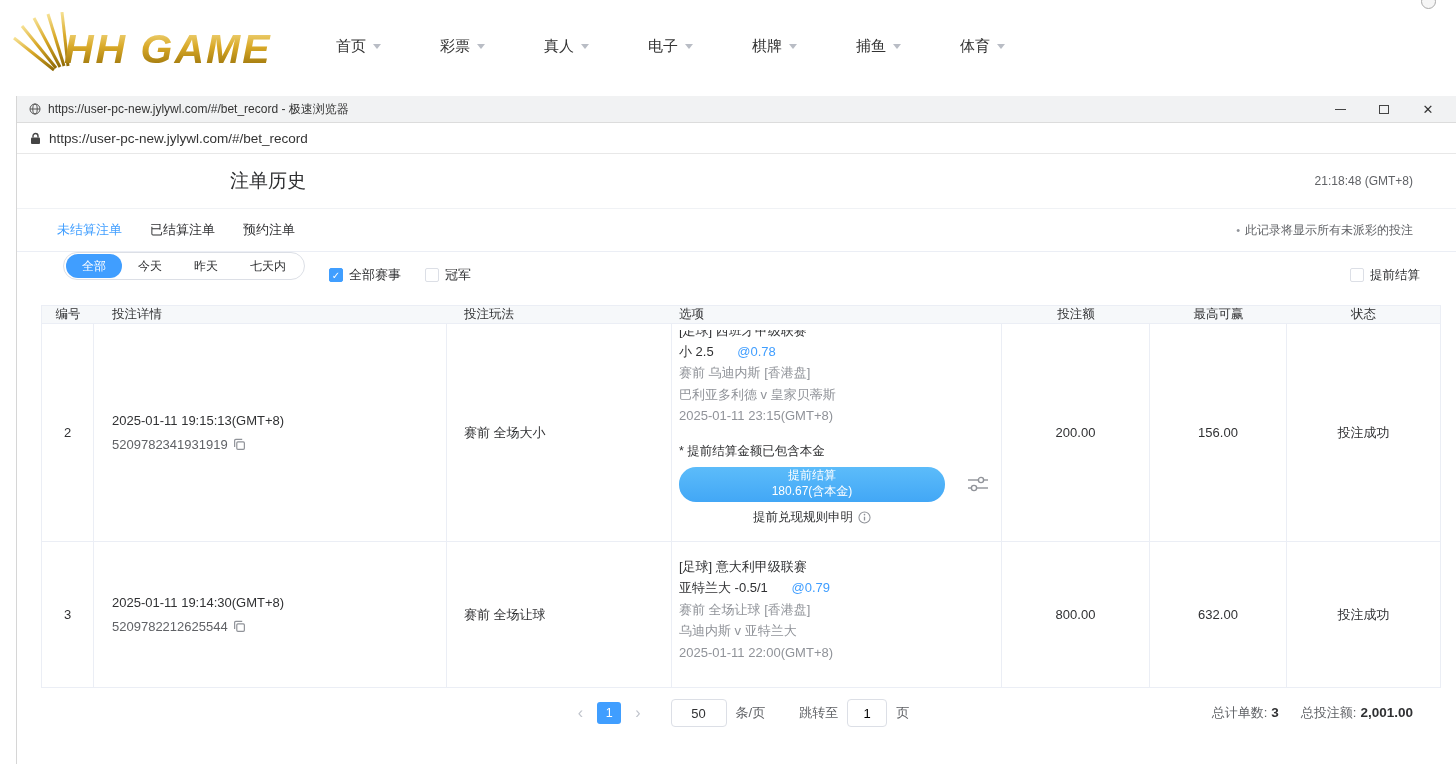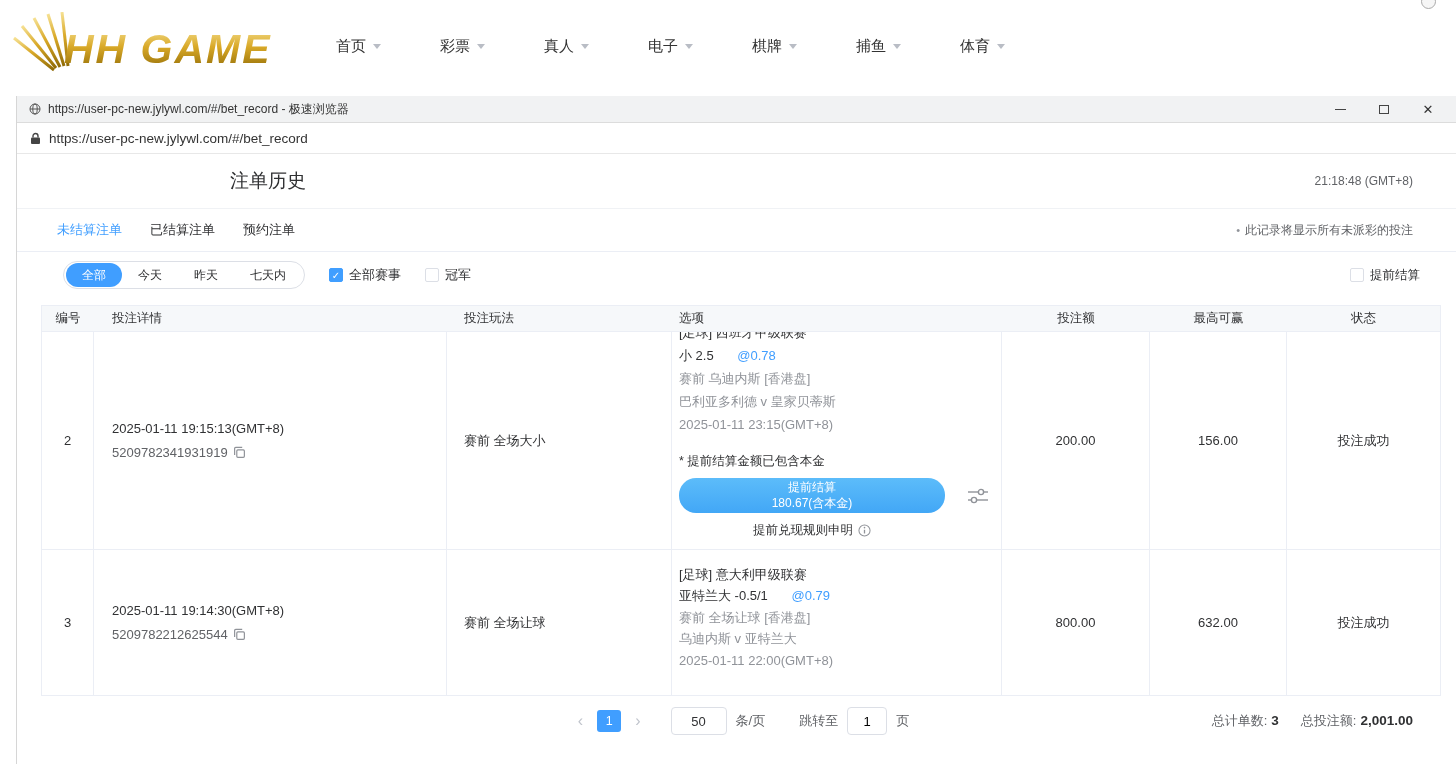--- a/index.html
+++ b/index.html
@@ -30,46 +30,46 @@
   .page-head { position:relative; height:55px; border-bottom:1px solid #f0f2f5; }
   .page-title { position:absolute; left:213px; top:50%; transform:translateY(-50%); font-size:19px; color:#303133; }
   .clock { position:absolute; right:43px; top:50%; transform:translateY(-50%); font-size:12px; color:#606266; }
 
   .tabs-row { height:43px; display:flex; align-items:center; padding:0 43px 0 40px; border-bottom:1px solid #ebeef5; }
   .tab { font-size:13px; color:#303133; margin-right:28px; cursor:pointer; }
   .tab.active { color:#409eff; }
   .tabs-note { margin-left:auto; font-size:12px; color:#606266; display:flex; align-items:center; gap:5px; }
   .tabs-note .bullet { color:#909399; font-size:11px; }
 
-  .filter-row { height:46px; display:flex; align-items:center; padding:0 36px 0 46px; }
+  .filter-row { height:46px; display:flex; padding:0 36px 0 46px; }
   .pill-group { display:flex; align-items:center; border:1px solid #dcdfe6; border-radius:15px; height:28px; padding:0 2px; }
   .pill { font-size:12px; color:#303133; padding:0 16px; height:24px; line-height:24px; border-radius:12px; cursor:pointer; }
   .pill.active { background:#409eff; color:#fff; }
   .checkbox-item { display:flex; align-items:center; gap:6px; margin-left:24px; font-size:13px; color:#303133; cursor:pointer; }
   .cbx { width:14px; height:14px; border:1px solid #dcdfe6; border-radius:2px; background:#fff; display:flex; align-items:center; justify-content:center; font-size:10px; color:#fff; }
   .cbx.checked { background:#409eff; border-color:#409eff; }
   .early-settle { margin-left:auto; display:flex; align-items:center; gap:6px; font-size:12.5px; color:#303133; cursor:pointer; }
 
   
   .bet-table { margin:7px 16px 0 24px; width:1400px; border-left:1px solid #ebeef5; border-right:1px solid #ebeef5; }
   .tgrid { display:grid; grid-template-columns:52px 353px 225px 330px 148px 137px 153px; }
-  .thead { height:27px; background:#f6f8fa; border-top:1px solid #ebeef5; border-bottom:1px solid #ebeef5; }
+  .thead { height:19px; background:#f6f8fa; border-top:1px solid #ebeef5; border-bottom:1px solid #ebeef5; }
   .th { font-size:12.5px; color:#303133; display:flex; align-items:center; }
   .th.c-no, .th.c-amount, .th.c-maxwin, .th.c-status { justify-content:center; }
   .th.c-details { padding-left:18px; } .th.c-play { padding-left:17px; } .th.c-option { padding-left:7px; }
   .trow { border-bottom:1px solid #ebeef5; background:#fff; }
   .trow.r0 { height:218px; } .trow.r1 { height:146px; }
   .td { border-right:1px solid #ebeef5; display:flex; flex-direction:column; justify-content:center; font-size:13px; color:#303133; }
   .td:last-child { border-right:none; }
   .td.c-no, .td.c-amount, .td.c-maxwin, .td.c-status { align-items:center; }
   .td.c-amount, .td.c-maxwin { font-weight:500; }
   .td.c-details { padding-left:18px; gap:9px; }
   .bet-id-line { display:flex; align-items:center; gap:5px; color:#606266; }
   .td.c-play { padding-left:17px; }
-  .td.c-option { padding:0 6px 10px 7px; justify-content:space-between; }
+  .td.c-option { padding:0 6px 10px 7px; justify-content:center; }
   .opt-line { line-height:21.5px; }
   .opt-gray { color:#909399; }
   .odds { color:#409eff; margin-left:20px; }
   .clip { height:11px; overflow:hidden; }
   .clip .opt-line { margin-top:-10px; }
   .cashout-note { margin-top:14px; line-height:20px; font-size:12.5px; }
   .cashout-row { margin-top:6px; display:flex; align-items:center; }
   .cashout-btn { width:266px; height:35px; border:none; border-radius:17px;
     background:linear-gradient(180deg,#5cbcfa,#42a7f6); color:#fff; font-size:12px; line-height:1.3;
     font-family:inherit; cursor:pointer; display:flex; flex-direction:column; align-items:center; justify-content:center; }

